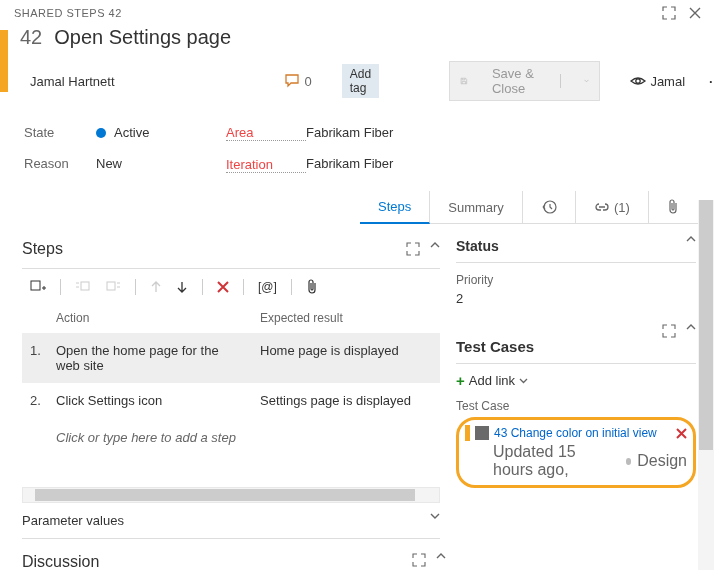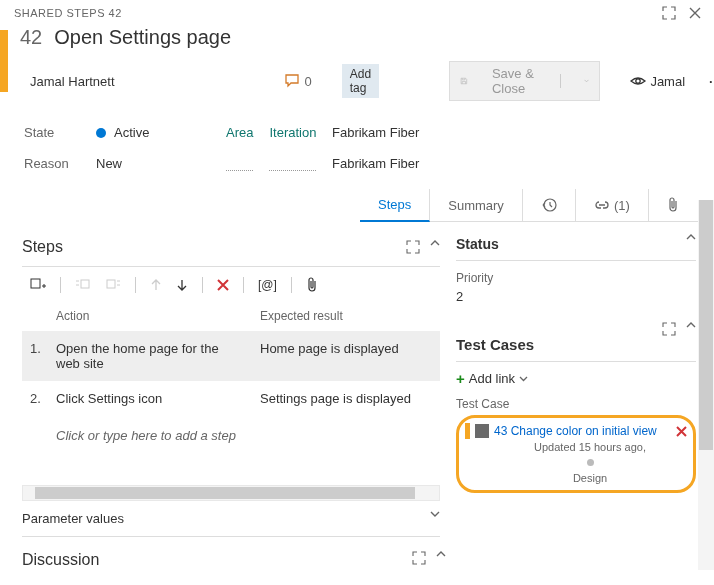--- a/index.html
+++ b/index.html
@@ -21,22 +21,22 @@
     .discussion-count { display: flex; align-items: center; gap: 4px; color: #666; margin-right: 20px; }
     .add-tag { background: #e0e9f0; padding: 3px 8px; font-size: 12px; margin-right: 60px; }
     .save-btn { background: #f0f0f0; color: #999; padding: 4px 10px; display: flex; align-items: center; gap: 24px; border: 1px solid #ddd; margin-right: 20px; }
     .divider-v { width: 1px; height: 14px; background: #ccc; }
     .follow-btn { display: flex; align-items: center; gap: 4px; }
     .more-menu { font-weight: bold; letter-spacing: 1px; }
     
     .fields { display: flex; padding: 14px 14px 18px 24px; gap: 0; }
     .field-col1 { width: 72px; color: #666; display: flex; flex-direction: column; gap: 16px; }
     .field-col2 { width: 130px; display: flex; flex-direction: column; gap: 16px; }
-    .field-col3 { width: 80px; color: #0f766e; display: flex; flex-direction: row; gap: 16px; }
-    .field-col4 { display: flex; flex-direction: column; gap: 16px; margin-left: 26px; }
+    .field-col3 { width: 80px; color: #ef4444; display: flex; flex-direction: column; gap: 16px; }
+    .field-col4 { display: flex; flex-direction: column; gap: 16px; }
     .dotted { border-bottom: 1px dotted #999; }
     .state-val { display: flex; align-items: center; gap: 8px; }
     .dot-blue { width: 10px; height: 10px; background: #0078d4; border-radius: 50%; }
     
     .tabs { display: flex; border-bottom: 1px solid #ddd; margin-left: 360px; }
     .tab { padding: 8px 18px; color: #666; border-right: 1px solid #ddd; display: flex; align-items: center; gap: 4px; }
     .tab.active { color: #0078d4; border-bottom: 2px solid #0078d4; margin-bottom: -1px; }
     .tab:last-child { border-right: none; }
     
     .body-area { display: flex; padding: 12px 18px 0 22px; gap: 16px; position: relative; }
@@ -78,21 +78,21 @@
     .add-link { display: flex; align-items: center; gap: 4px; padding: 8px 0; }
     .add-link .plus { color: #1a8a1a; font-size: 15px; font-weight: bold; }
     .tc-label { color: #666; font-size: 12px; padding-top: 2px; }
     
     .tc-item { border: 3px solid #f5a623; border-radius: 19px; padding: 5px 6px 6px 6px; margin-top: 4px; position: relative; }
     .tc-item-row1 { display: flex; align-items: center; gap: 5px; }
     .tc-bar { width: 5px; height: 16px; background: #f5a623; }
     .tc-icon { width: 14px; height: 14px; background: #6a6a6a; }
     .tc-link { color: #0066cc; font-size: 12px; }
     .tc-del { margin-left: auto; }
-    .tc-item-row2 { display: flex; align-items: center; gap: 6px; padding-left: 28px; color: #666; font-size: 11px; padding-top: 2px; flex-direction: column;}
+    .tc-item-row2 { display: flex; align-items: center; gap: 6px; padding-left: 28px; color: #666; font-size: 16px; padding-top: 2px;}
     .dot-grey { width: 7px; height: 7px; background: #bbb; border-radius: 50%; }
     
     .rscroll { position: absolute; right: 0; top: 200px; width: 16px; height: 370px; background: #f4f4f4; }
     .rscroll-thumb { position: absolute; top: 0; width: 14px; height: 250px; background: #ccc; left: 1px; }
     
     svg { display: block; }
     
     .follow-eye { stroke: #333; fill: none; stroke-width: 1.3; }
   </style>
 </head>

